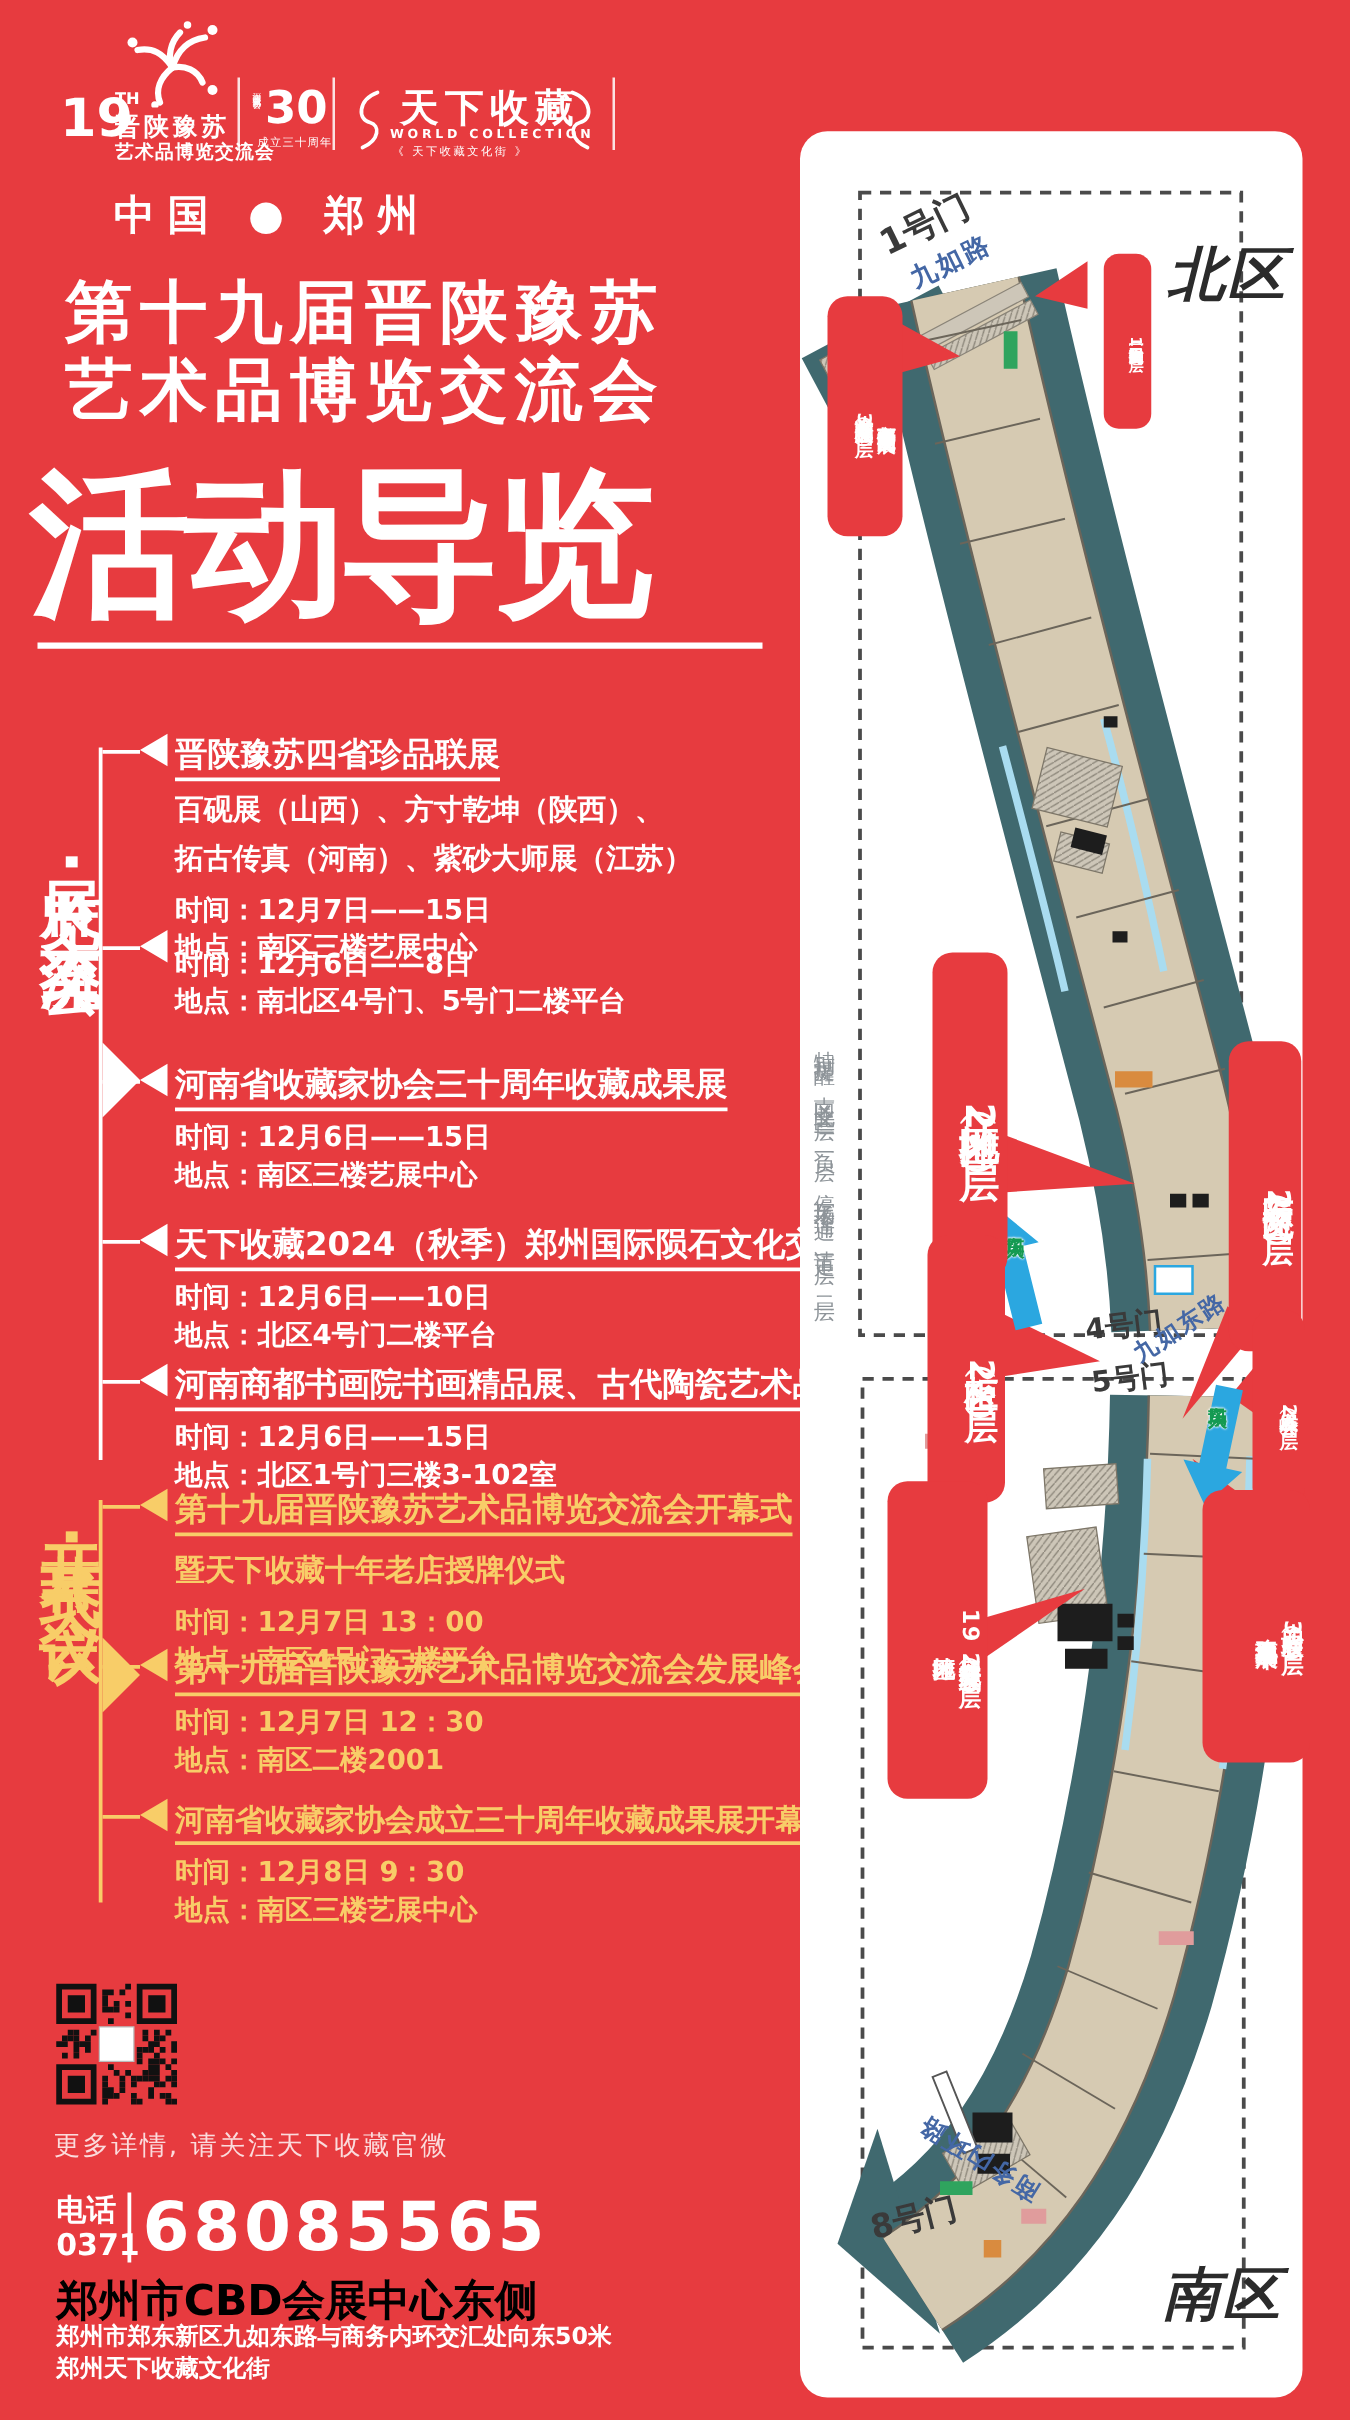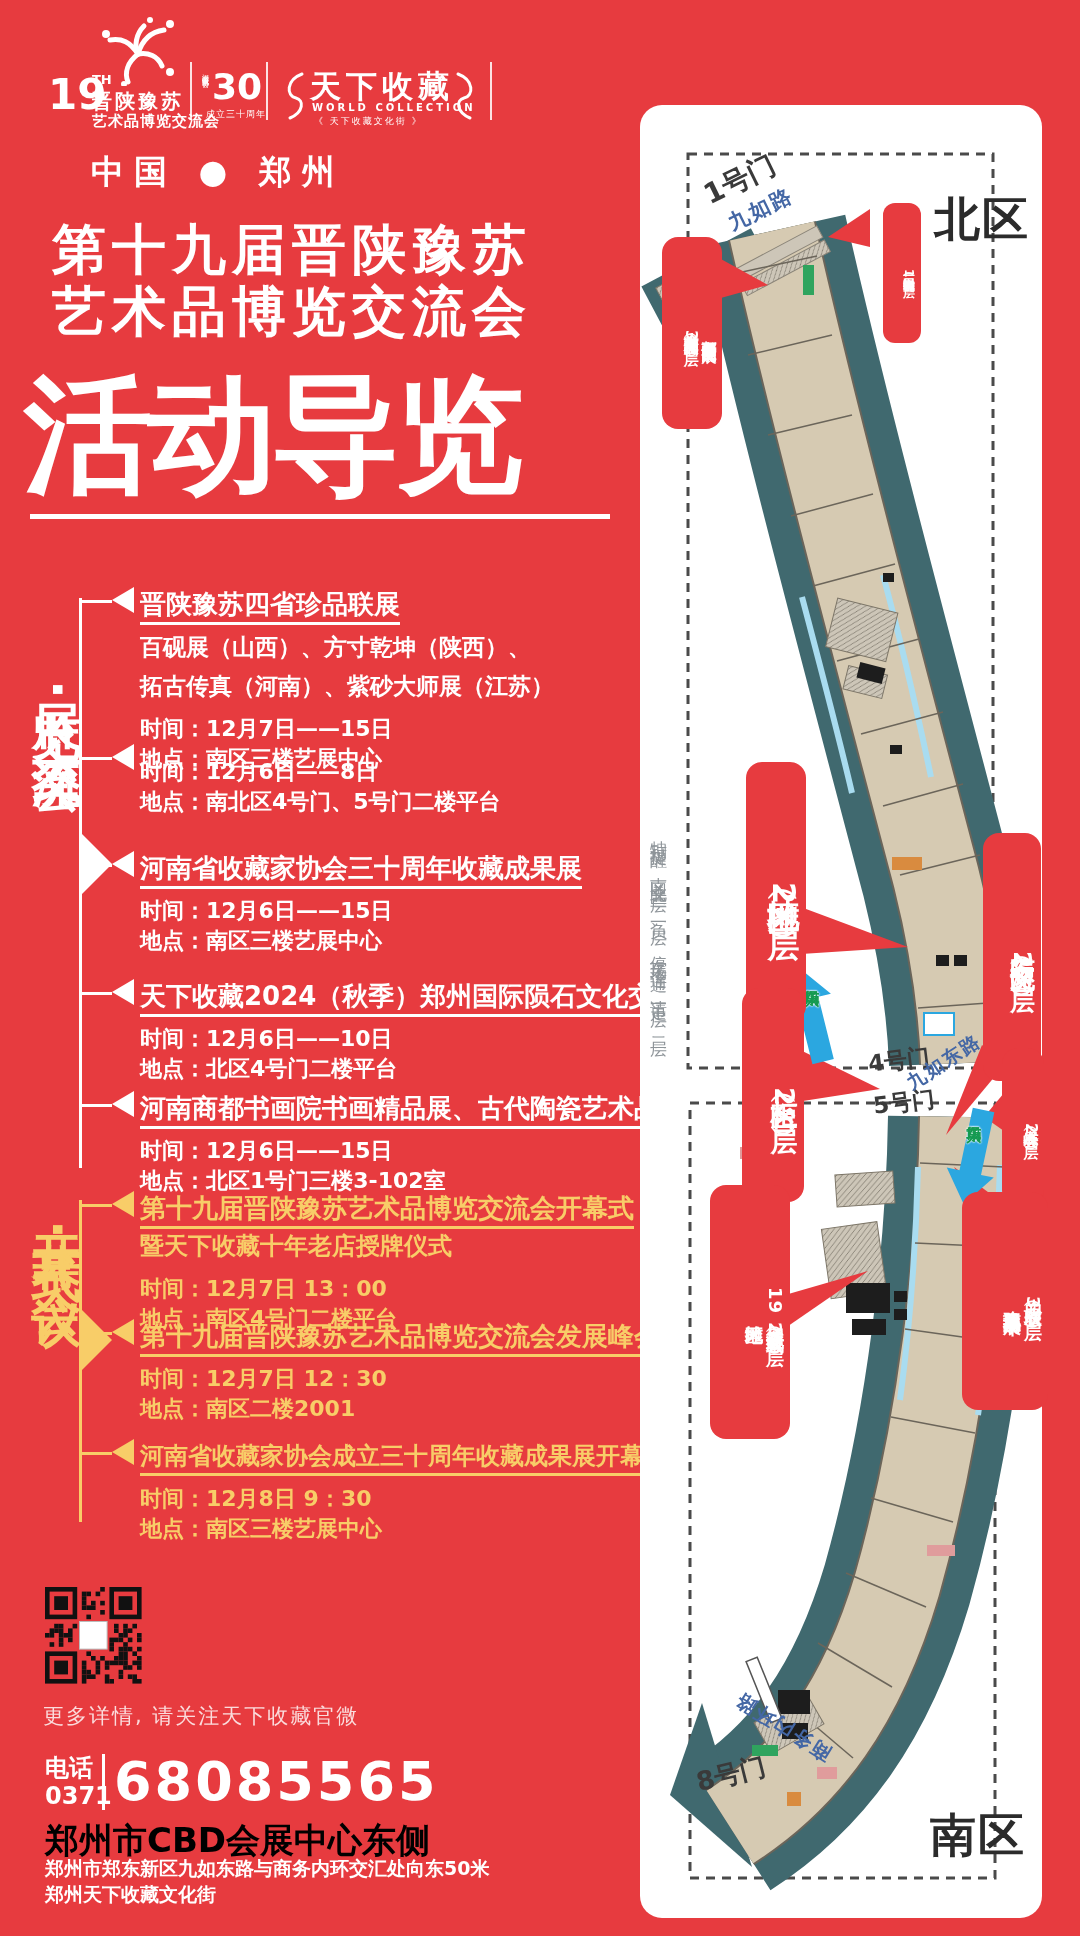--- a/index.html
+++ b/index.html
@@ -9,21 +9,21 @@
   
   .hdr{color:#fff;}
   .logo19num{left:48px;top:70px;font-size:42px;font-weight:900;}
   .logo19th{left:92px;top:72px;font-size:13px;font-weight:700;}
   .logo19l1{left:92px;top:88px;font-size:20px;font-weight:800;letter-spacing:3px;}
   .logo19l2{left:92px;top:112px;font-size:15px;font-weight:700;letter-spacing:1px;}
   .hr-div{width:2px;height:58px;background:rgba(255,255,255,.85);top:62px;}
   .logo30side{left:200px;top:68px;font-size:7px;color:#fff;writing-mode:vertical-rl;letter-spacing:1px;height:48px;}
   .logo30num{left:212px;top:66px;font-size:36px;font-weight:900;color:#fff;}
   .logo30cap{left:206px;top:108px;font-size:9px;color:#fff;letter-spacing:1px;}
-  .wc-title{left:310px;top:66px;font-size:31px;font-weight:900;letter-spacing:5px;}
+  .wc-title{left:320px;top:66px;font-size:31px;font-weight:900;letter-spacing:5px;}
   .wc-sub{left:312px;top:102px;font-size:10px;font-weight:700;letter-spacing:3px;}
   .wc-tag{left:314px;top:115px;font-size:9px;letter-spacing:2px;}
   
   .kicker{left:55px;top:150px;font-size:33px;font-weight:800;letter-spacing:10px;color:#fff;margin-left:36px;}
   .t1{left:52px;top:214px;font-size:54px;font-weight:900;letter-spacing:6px;color:#fff;}
   .t2{left:52px;top:276px;font-size:54px;font-weight:900;letter-spacing:6px;color:#fff;}
   .headline{left:24px;top:350px;font-size:128px;font-weight:900;letter-spacing:-4px;color:#fff;}
   .rule{left:30px;top:514px;width:580px;height:5px;background:#fff;}
   
   .spine{left:79px;width:3px;}
@@ -37,40 +37,40 @@
   .arr{left:112px;width:0;height:0;border-top:13px solid transparent;border-bottom:13px solid transparent;}
   .arr.w{border-right:22px solid #fff;} .arr.g{border-right:22px solid #f8cd68;}
   .seclabel{left:24px;writing-mode:vertical-rl;font-weight:900;font-size:50px;letter-spacing:8px;}
   .seclabel.w{color:#fff;top:664px;} .seclabel.g{color:#f8cd68;top:1196px;}
   
   .event{position:absolute;left:140px;width:520px;color:#fff;white-space:nowrap;}
   .event.gold{color:#f8cd68;}
   .ev-title{font-size:26px;font-weight:800;line-height:32px;}
   .ev-title span{border-bottom:3px solid currentColor;padding-bottom:3px;}
   .ev-title.small{font-size:24px;}
-  .ev-sub{font-size:24px;font-weight:800;margin-top:6px;}
+  .ev-sub{font-size:24px;font-weight:800;margin-top:16px;}
   .ev-desc{font-size:23px;font-weight:700;margin-top:8px;}
   .ev-desc.first{margin-top:12px;}
   .ev-meta{font-size:22px;font-weight:700;line-height:30px;}
   .ev-meta.first{margin-top:12px;}
   
   .qr{left:43px;top:1585px;width:102px;height:102px;}
   .qrcap{left:43px;top:1702px;font-size:21px;letter-spacing:2px;color:rgba(255,255,255,.82);}
   .phone-label{left:45px;top:1752px;font-size:24px;font-weight:900;color:#fff;}
   .phone-area{left:45px;top:1782px;font-size:24px;font-weight:900;color:#fff;}
   .phone-div{left:102px;top:1754px;width:3px;height:56px;background:#fff;}
   .phone-num{left:114px;top:1750px;font-size:54px;font-weight:900;letter-spacing:3px;color:#fff;}
   .addr-title{left:45px;top:1818px;font-size:34px;font-weight:900;color:#000000;}
   .addr1{left:45px;top:1856px;font-size:19px;font-weight:700;color:#fff;}
   .addr2{left:45px;top:1882px;font-size:19px;font-weight:700;color:#fff;}
   
   .panel{left:640px;top:105px;width:402px;height:1813px;background:#fff;border-radius:22px;z-index:5;}
   .panel .abs{position:absolute;}
   .mapsvg{left:0;top:0;}
-  .blabel{font-size:46px;font-weight:900;color:#2b2b2b;letter-spacing:2px;}
+  .blabel{font-size:46px;font-weight:900;color:#2b2b2b;letter-spacing:2px;font-style:italic;}
   .note{left:8px;top:722px;height:566px;writing-mode:vertical-rl;font-size:17px;letter-spacing:4px;color:#8e9499;}
   .gate{color:#3a3a3a;font-weight:900;white-space:nowrap;}
   .road{color:#4467a5;font-weight:700;white-space:nowrap;letter-spacing:2px;}
   .ptext{writing-mode:vertical-rl;color:#159a52;font-weight:900;font-size:15px;letter-spacing:1px;
          text-shadow:0 0 2px #fff,0 0 2px #fff;}
   .bubble{position:absolute;background:#e73b3f;color:#fff;font-weight:800;border-radius:16px;
           writing-mode:vertical-rl;text-align:center;padding:8px 4px;letter-spacing:2px;line-height:1.05;}
   .bubble span{display:block;margin:0 2px;}
   .b1{left:22px;top:132px;width:52px;height:176px;font-size:15px;letter-spacing:1px;}
   .b2{left:243px;top:98px;width:30px;height:124px;font-size:12px;border-radius:12px;letter-spacing:0;}

